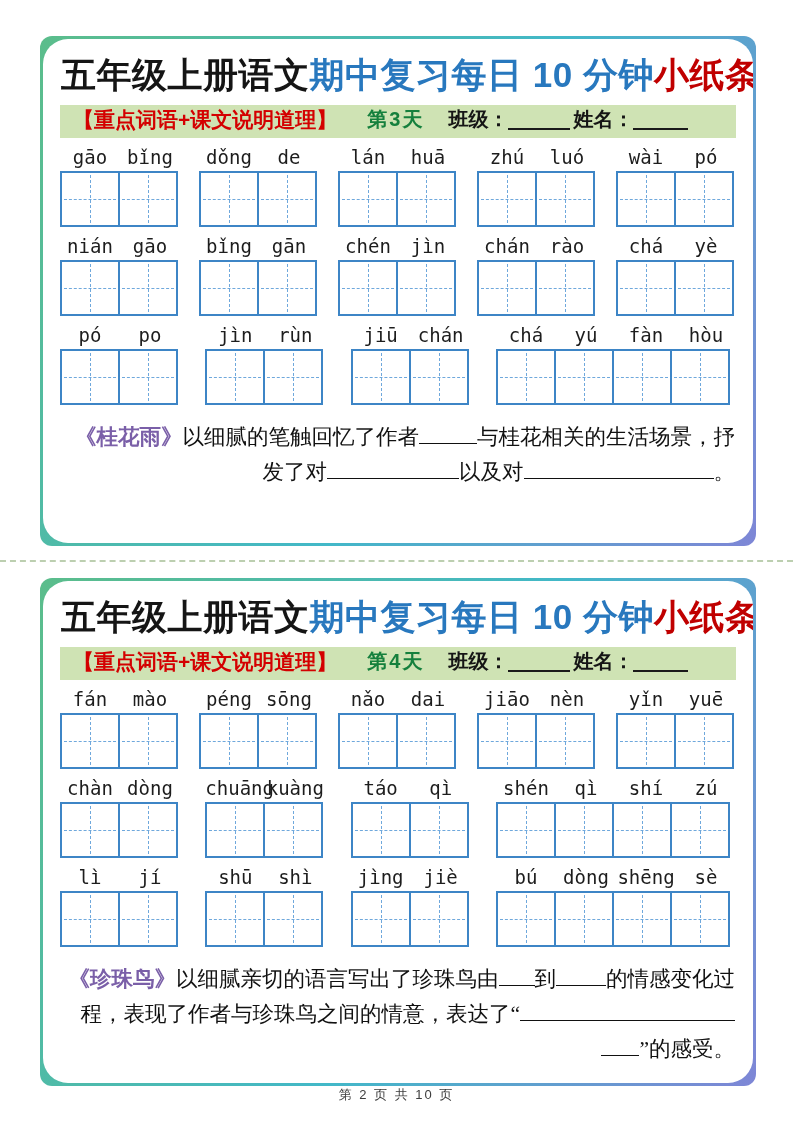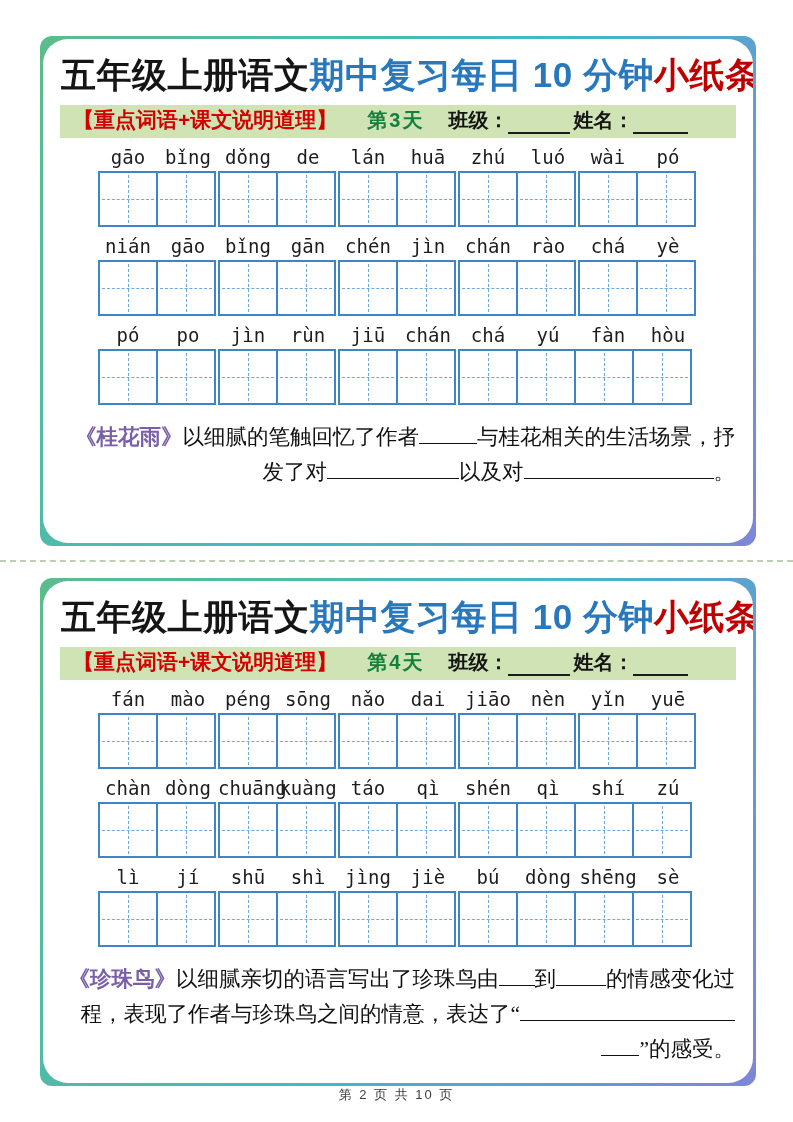--- a/index.html
+++ b/index.html
@@ -12,31 +12,31 @@
           padding:3px; background:linear-gradient(115deg,#5bbd8b 0%,#42b8c8 55%,#7e86d6 100%); }
   .card.c1 { top:36px; }
   .card.c2 { top:578px; height:508px; }
   .card-inner { width:100%; height:100%; background:#fff; border-radius:25px; padding:14px 17px 0 17px; overflow:hidden; }
 
   .title { font-size:35px; font-weight:bold; letter-spacing:0.5px; white-space:nowrap; line-height:44px; padding-left:1px; }
   .t-black { color:#151515; }
   .t-blue  { color:#2878be; }
   .t-red   { color:#c00000; }
 
-  .bar { margin-top:8px; background:#cfe3b4; height:33px; display:flex; align-items:flex-end;
+  .bar { margin-top:8px; background:#cfe3b4; height:33px; display:flex; align-items:center;
          font-weight:bold; padding:0 10px 4px 13px; }
   .topic { color:#d40000; font-size:21px; margin-right:30px; white-space:nowrap; }
   .day   { color:#15803d; font-size:20px; margin-right:24px; letter-spacing:2px; white-space:nowrap; }
   .field-label { color:#151515; font-size:20px; white-space:nowrap; }
   .blank-line { display:inline-block; border-bottom:2px solid #1a1a1a; height:20px; }
   .bl-class { width:62px; margin-right:3px; }
   .bl-name  { width:55px; }
 
   .rows-container { margin-top:4px; }
-  .pinyin-row { display:flex; justify-content:center; margin-top:6px; }
+  .pinyin-row { display:flex; justify-content:space-between; margin-top:6px; }
   .syllables { display:flex; }
   .syl { width:60px; text-align:center; font-family:"DejaVu Sans Mono", monospace;
          font-size:19px; color:#1d1d1d; line-height:26px; white-space:nowrap; }
   .boxes { display:flex; margin-top:1px; }
   .box { width:60px; height:56px; border:2px solid #3d85c6; position:relative; background:#fff; margin-left:-2px; }
   .box:first-child { margin-left:0; }
   .box .v { position:absolute; left:50%; top:2px; bottom:2px; border-left:1.5px dashed #6fa8dc; }
   .box .h { position:absolute; top:50%; left:2px; right:2px; border-top:1.5px dashed #6fa8dc; }
 
   .passage { margin-top:15px; font-size:21.5px; line-height:35px; color:#111;

